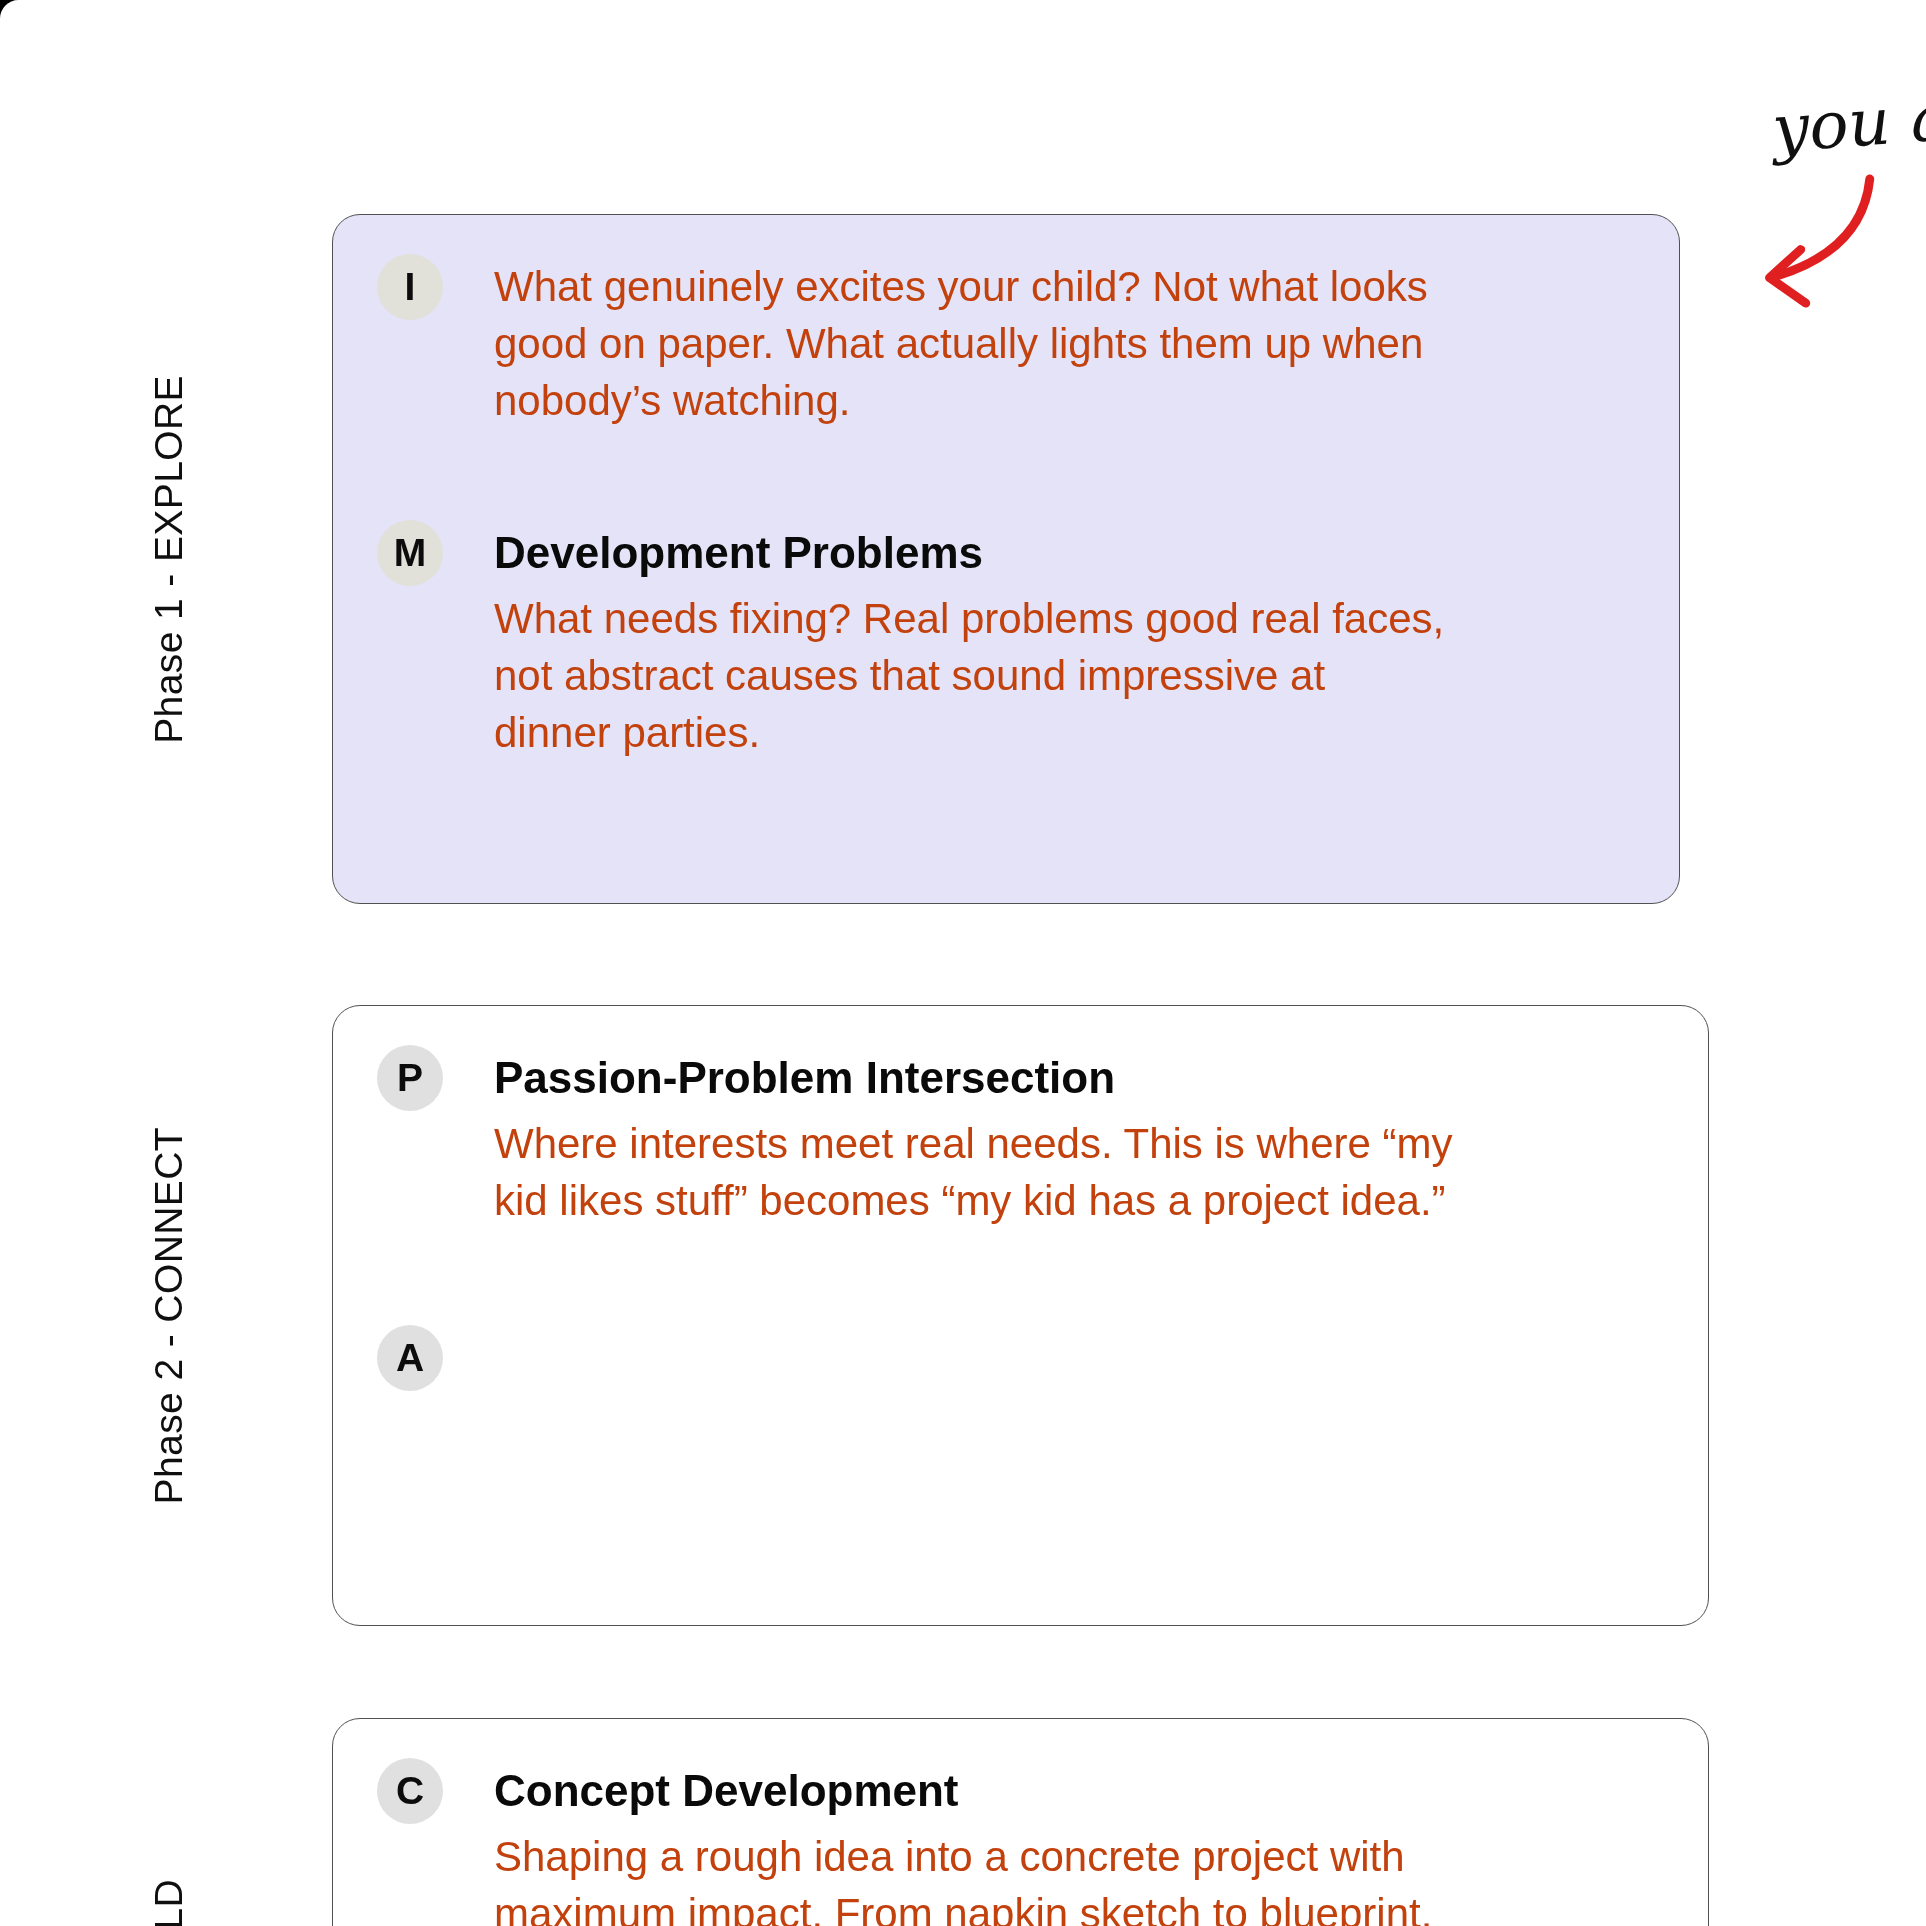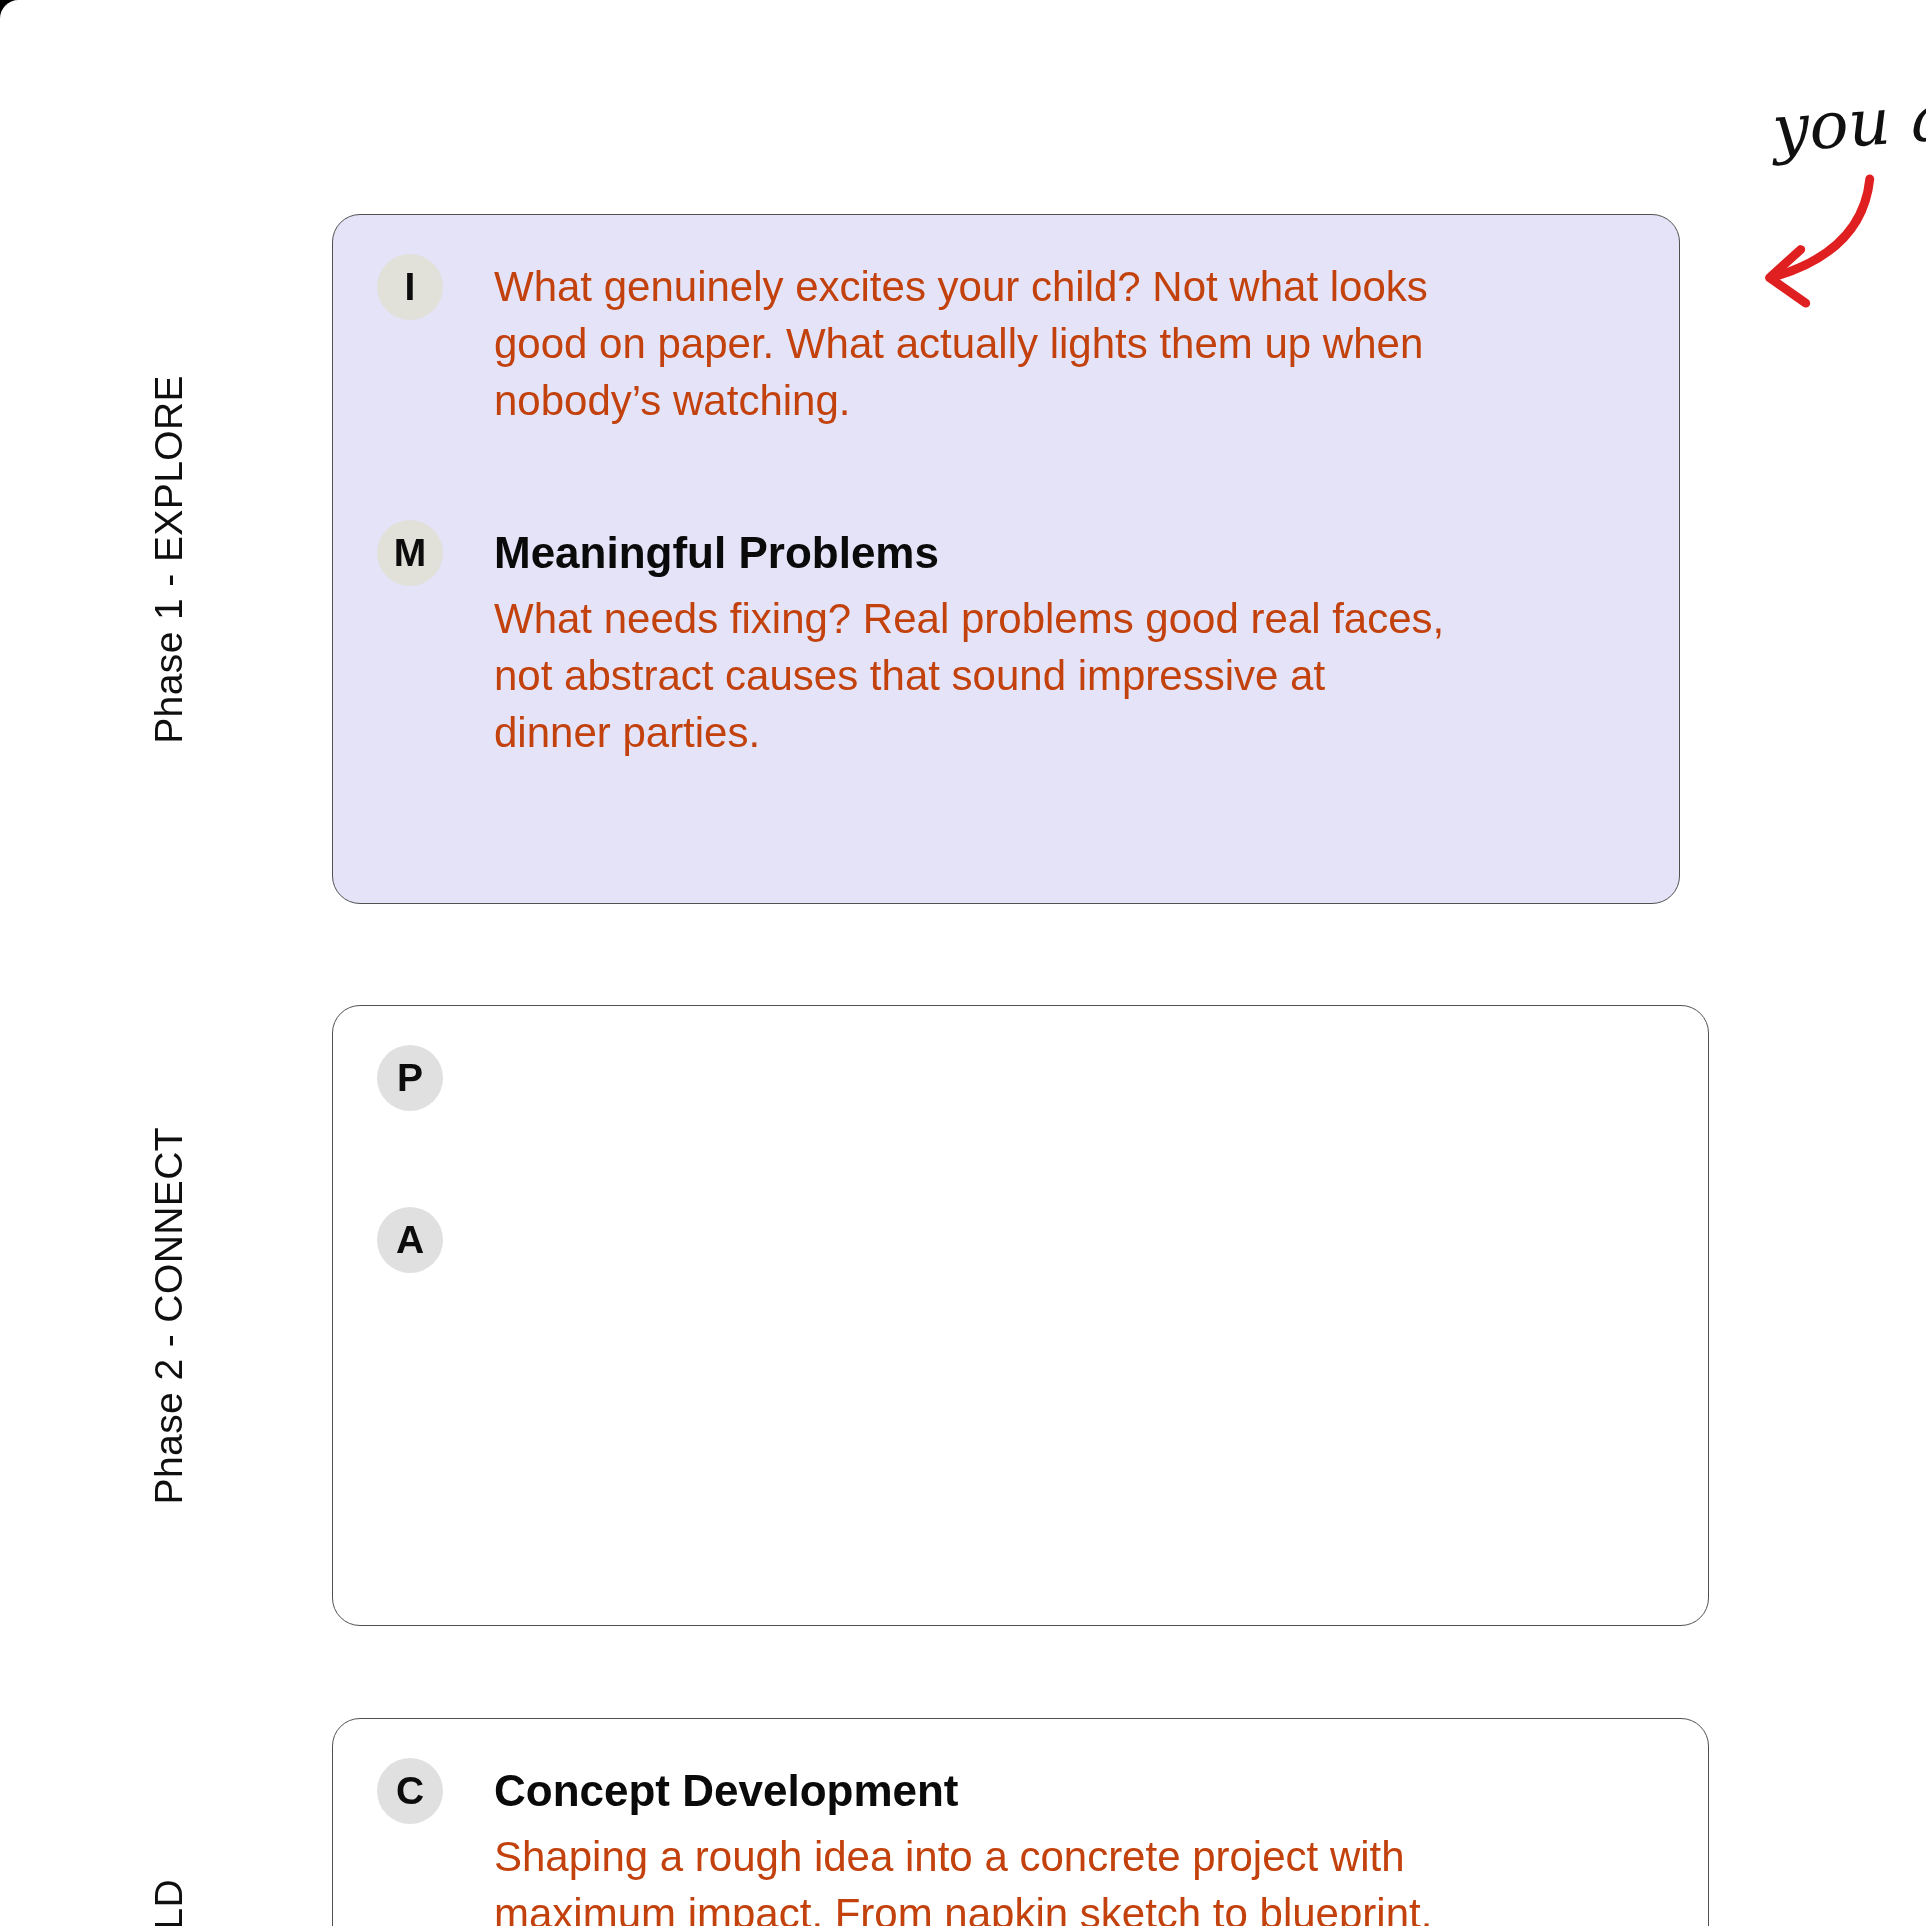--- a/index.html
+++ b/index.html
@@ -102,31 +102,36 @@
       <div class="badge">I</div>
       <div class="sec-text">
         <div class="sec-body">What genuinely excites your child? Not what looks
 good on paper. What actually lights them up when
 nobody’s watching.</div>
       </div>
     </div>
     <div class="section">
       <div class="badge">M</div>
       <div class="sec-text">
-        <div class="sec-title">Meaningful Problems</div>
+        <div class="sec-title">Development Problems</div>
         <div class="sec-body">What needs fixing? Real problems good real faces,
 not abstract causes that sound impressive at
 dinner parties.</div>
       </div>
     </div>
   </div>
 
   <div class="card card-2">
     <div class="section">
       <div class="badge">P</div>
+      <div class="sec-text">
+        <div class="sec-title">Passion-Problem Intersection</div>
+        <div class="sec-body">Where interests meet real needs. This is where “my
+kid likes stuff” becomes “my kid has a project idea.”</div>
+      </div>
     </div>
     <div class="section">
       <div class="badge">A</div>
     </div>
   </div>
 
   <div class="card card-3">
     <div class="section">
       <div class="badge">C</div>
       <div class="sec-text">

